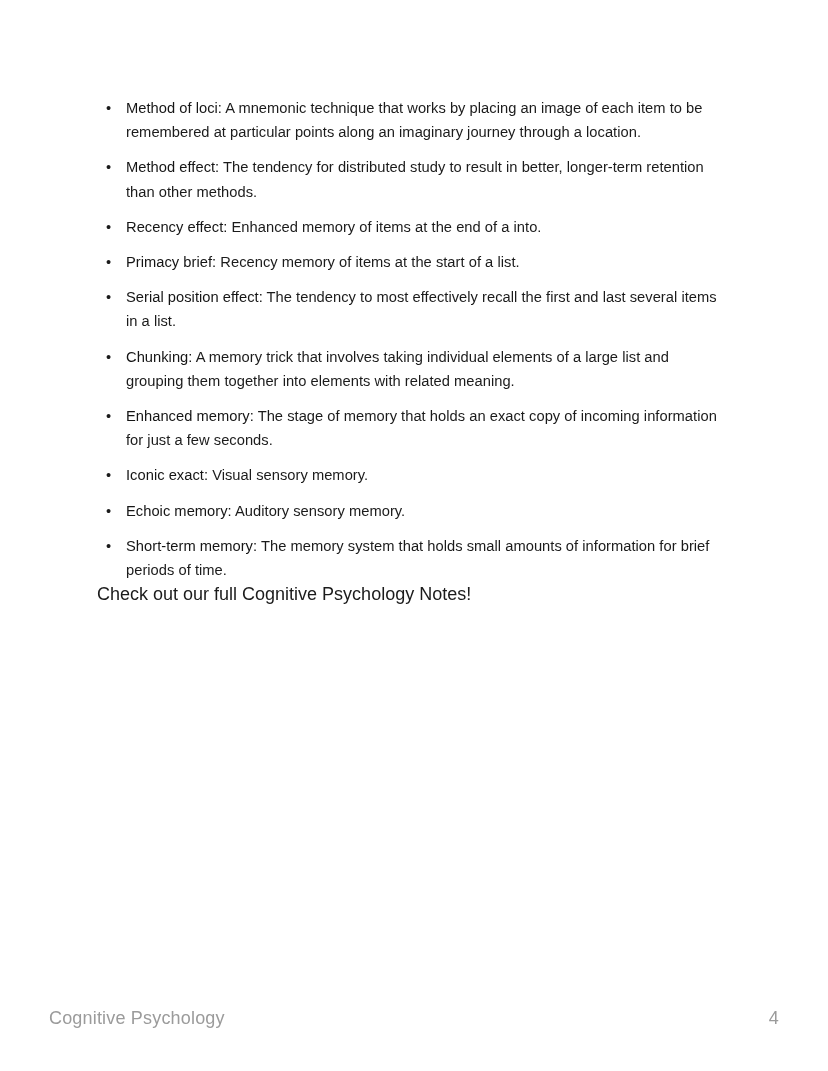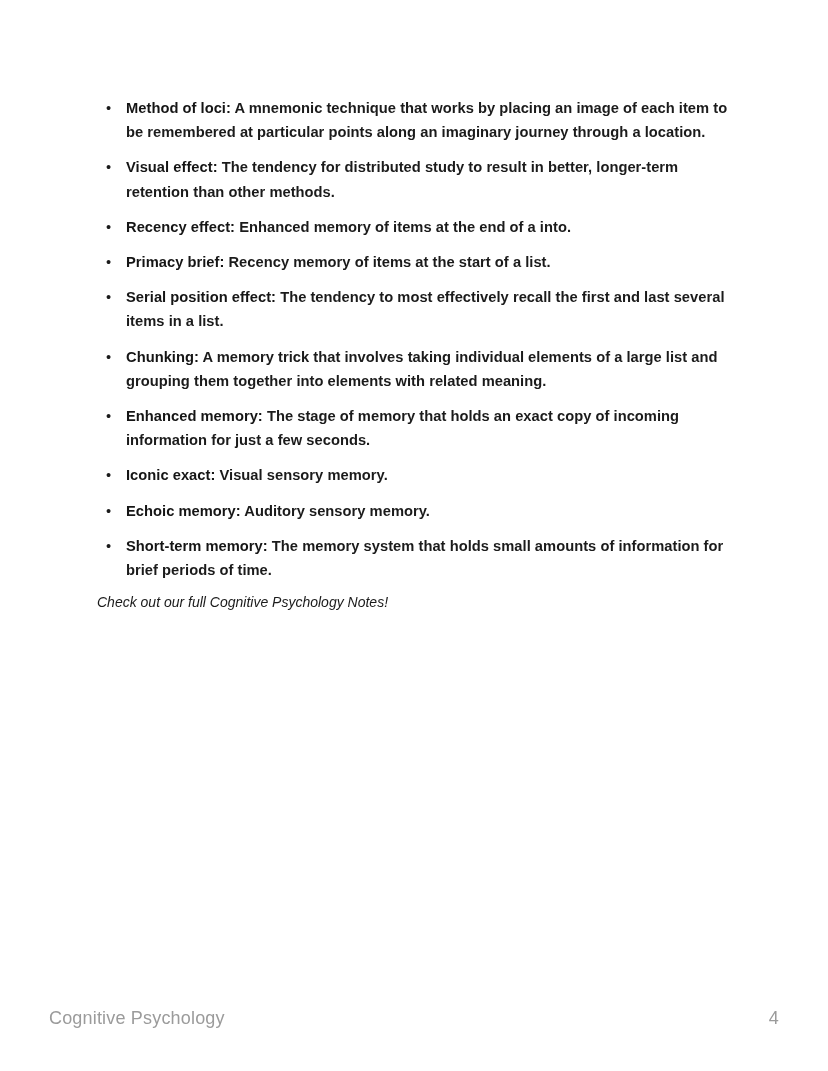--- a/index.html
+++ b/index.html
@@ -48,33 +48,32 @@
     position: absolute;
     left: 9px;
     top: 0;
     width: 10px;
     line-height: 24.2px;
     font-size: 14.7px;
     color: #1b1b1b;
     text-align: left;
   }
   .term {
-    font-weight: bold;
+    font-weight: normal;
     color: #151515;
   }
   .definition {
-    font-weight: bold;
+    font-weight: normal;
   }
   .closing-note {
-    margin: 8px 0 0 0;
+    margin: 0 0 0 0;
     padding: 0;
-    font-size: 14px;
+    font-size: 18px;
     line-height: 24.2px;
     color: #1b1b1b;
-    font-style: italic;
   }
   .footer {
     position: absolute;
     left: 49px;
     right: 49px;
     top: 1010px;
     display: flex;
     align-items: baseline;
     justify-content: space-between;
     font-size: 18px;
@@ -90,21 +89,21 @@
 </style>
 </head>
 <body>
 
 <div class="page">
 
   <div class="content">
 
     <ul class="term-list">
         <li><span class="bullet-marker">•</span><span class="term">Method of loci:</span><span class="definition"> A mnemonic technique that works by placing an image of each item to be remembered at particular points along an imaginary journey through a location.</span></li>
-        <li><span class="bullet-marker">•</span><span class="term">Visual effect:</span><span class="definition"> The tendency for distributed study to result in better, longer-term retention than other methods.</span></li>
+        <li><span class="bullet-marker">•</span><span class="term">Method effect:</span><span class="definition"> The tendency for distributed study to result in better, longer-term retention than other methods.</span></li>
         <li><span class="bullet-marker">•</span><span class="term">Recency effect:</span><span class="definition"> Enhanced memory of items at the end of a into.</span></li>
         <li><span class="bullet-marker">•</span><span class="term">Primacy brief:</span><span class="definition"> Recency memory of items at the start of a list.</span></li>
         <li><span class="bullet-marker">•</span><span class="term">Serial position effect:</span><span class="definition"> The tendency to most effectively recall the first and last several items in a list.</span></li>
         <li><span class="bullet-marker">•</span><span class="term">Chunking:</span><span class="definition"> A memory trick that involves taking individual elements of a large list and grouping them together into elements with related meaning.</span></li>
         <li><span class="bullet-marker">•</span><span class="term">Enhanced memory:</span><span class="definition"> The stage of memory that holds an exact copy of incoming information for just a few seconds.</span></li>
         <li><span class="bullet-marker">•</span><span class="term">Iconic exact:</span><span class="definition"> Visual sensory memory.</span></li>
         <li><span class="bullet-marker">•</span><span class="term">Echoic memory:</span><span class="definition"> Auditory sensory memory.</span></li>
         <li><span class="bullet-marker">•</span><span class="term">Short-term memory:</span><span class="definition"> The memory system that holds small amounts of information for brief periods of time.</span></li>
       </ul>
 

